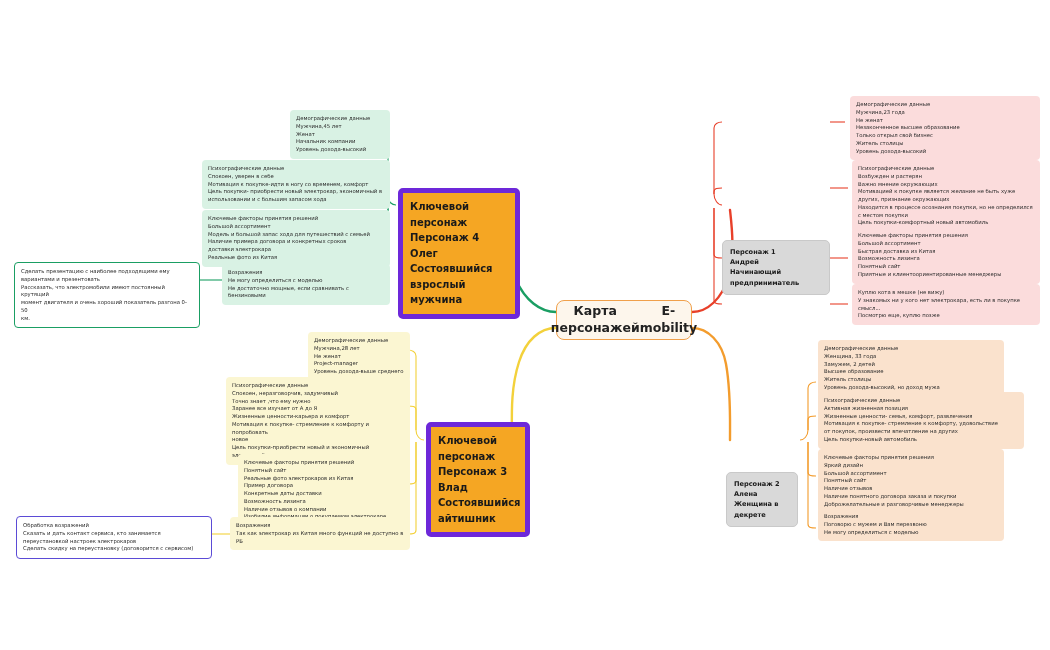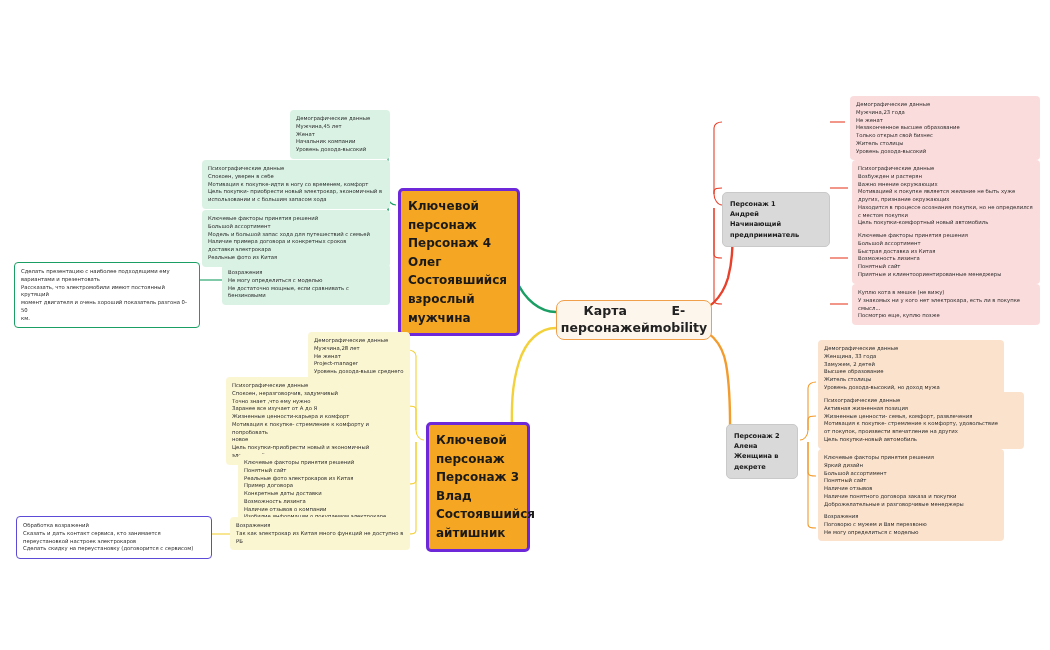--- a/index.html
+++ b/index.html
@@ -46,35 +46,36 @@
     text-align: center;
     font-weight: bold;
     font-size: 12.5px;
     color: #222;
     padding: 6px 10px;
     line-height: 1.35;
   }
   
   .persona-key {
     background: #f5a623;
-    border: 3px solid #6d28d9;
+    border: 5px solid #6d28d9;
     color: #1a1a1a;
     font-weight: bold;
-    font-size: 12px;
+    font-size: 10px;
     line-height: 1.55;
     padding: 6px 7px;
   }
   .persona-gray {
     background: #d9d9d9;
     border: 1px solid #c9c9c9;
     color: #1a1a1a;
     font-weight: bold;
     font-size: 6.6px;
     line-height: 1.55;
     padding: 6px 7px;
+    margin-top: 48px;
   }
   
   .leaf {
     font-size: 5.3px;
     color: #2b2b2b;
     line-height: 1.47;
     padding: 5px 6px;
     border-radius: 4px;
   }
   .leaf-green   { background: #d9f2e4; }
@@ -120,21 +121,21 @@
     <path d="M830,188 L848,188" fill="none" stroke="#e8402a" stroke-width="1.1"></path>
     <path d="M830,258 L848,258" fill="none" stroke="#e8402a" stroke-width="1.1"></path>
     <path d="M830,304 L848,304" fill="none" stroke="#e8402a" stroke-width="1.1"></path>
 
     <path d="M800,440 C804,440 808,436 808,430 L808,388 C808,384 812,382 816,382" fill="none" stroke="#f39c2d" stroke-width="1.1"></path>
     <path d="M808,430 L808,420 C808,416 812,416 816,416" fill="none" stroke="#f39c2d" stroke-width="1.1"></path>
     <path d="M808,442 L808,472 C808,476 812,476 816,476" fill="none" stroke="#f39c2d" stroke-width="1.1"></path>
     <path d="M808,442 L808,524 C808,528 812,528 816,528" fill="none" stroke="#f39c2d" stroke-width="1.1"></path>
   </svg>
 
-  <div class="node center-node" style="left:556px; top:300px; width:156px; height:40px;">
+  <div class="node center-node" style="left:556px; top:300px; width:136px; height:40px;">
     <span>Карта персонажей</span><br>
     <span>E-mobility</span>
   </div>
 
   <div class="node persona-key" style="left:398px; top:188px; width:122px;">Ключевой персонаж
 Персонаж 4
 Олег
 Состоявшийся взрослый мужчина</div>
 
   <div class="node leaf leaf-green" style="left:290px; top:110px; width:100px;">Демографические данные

